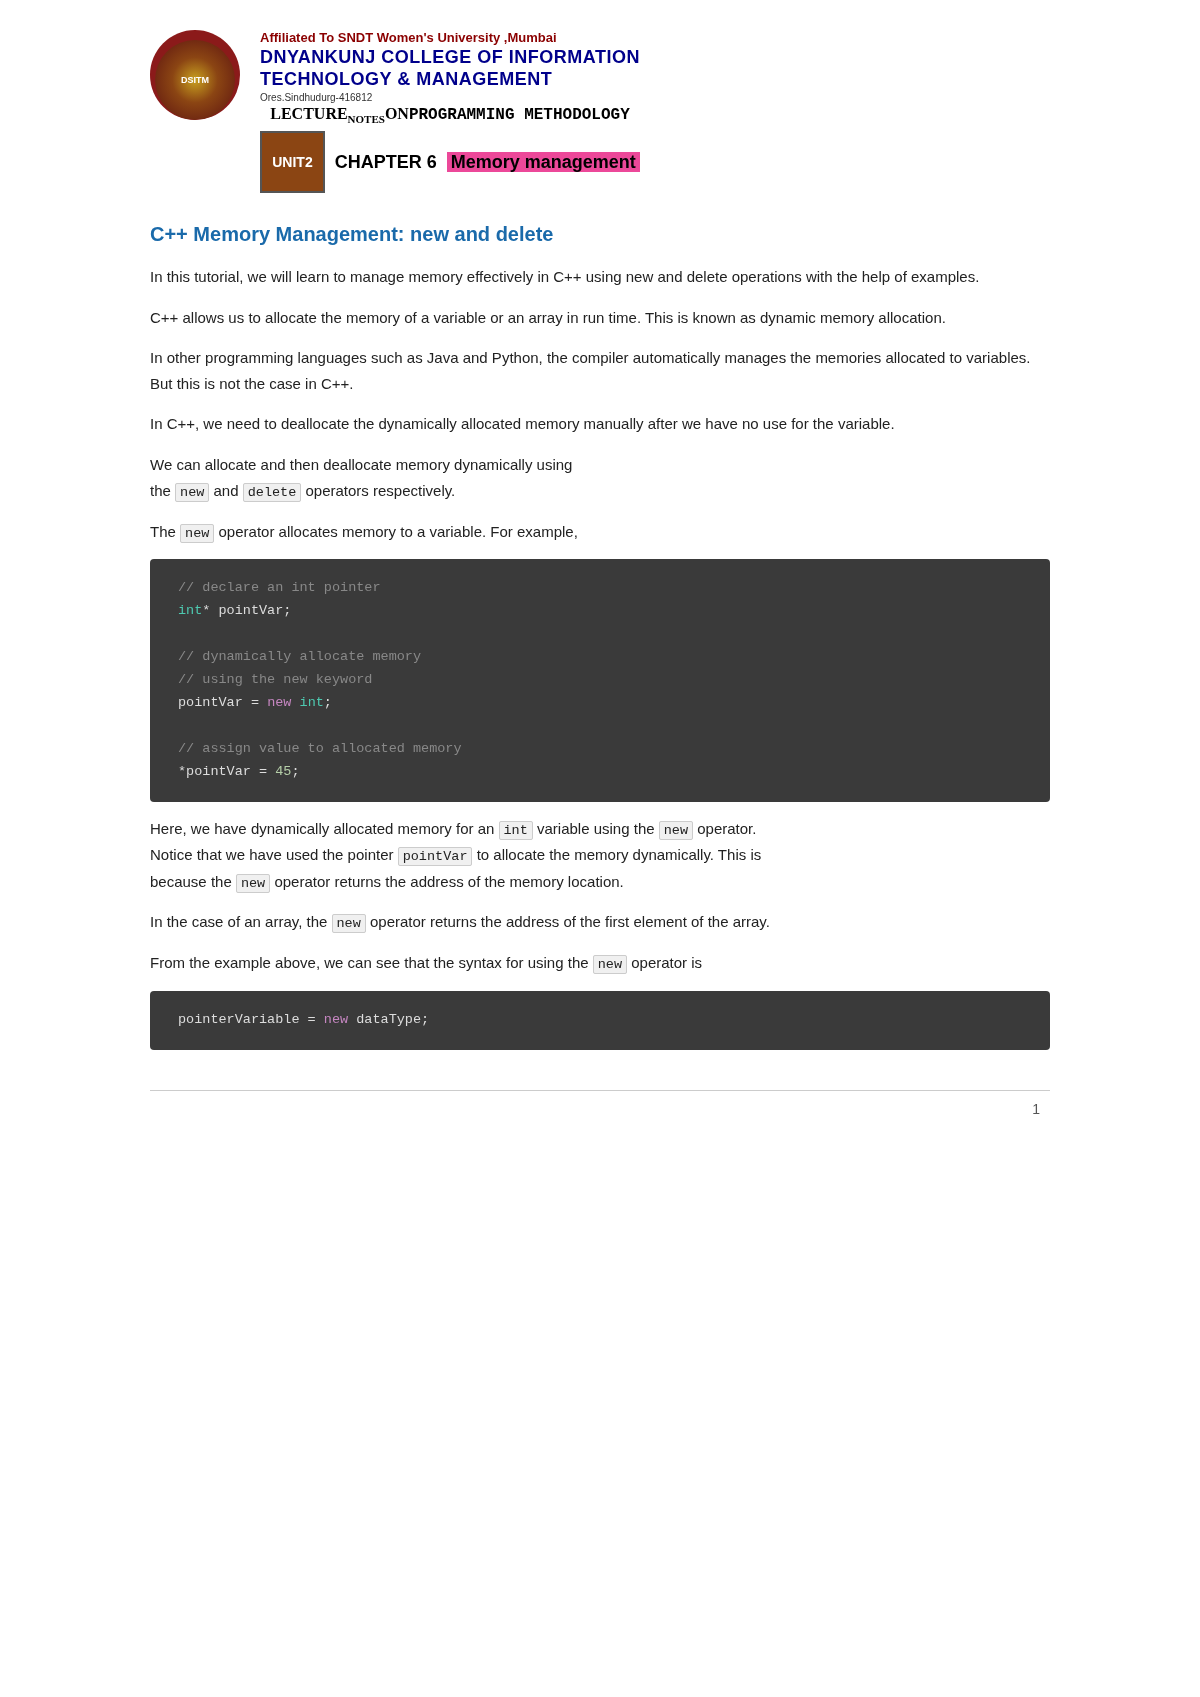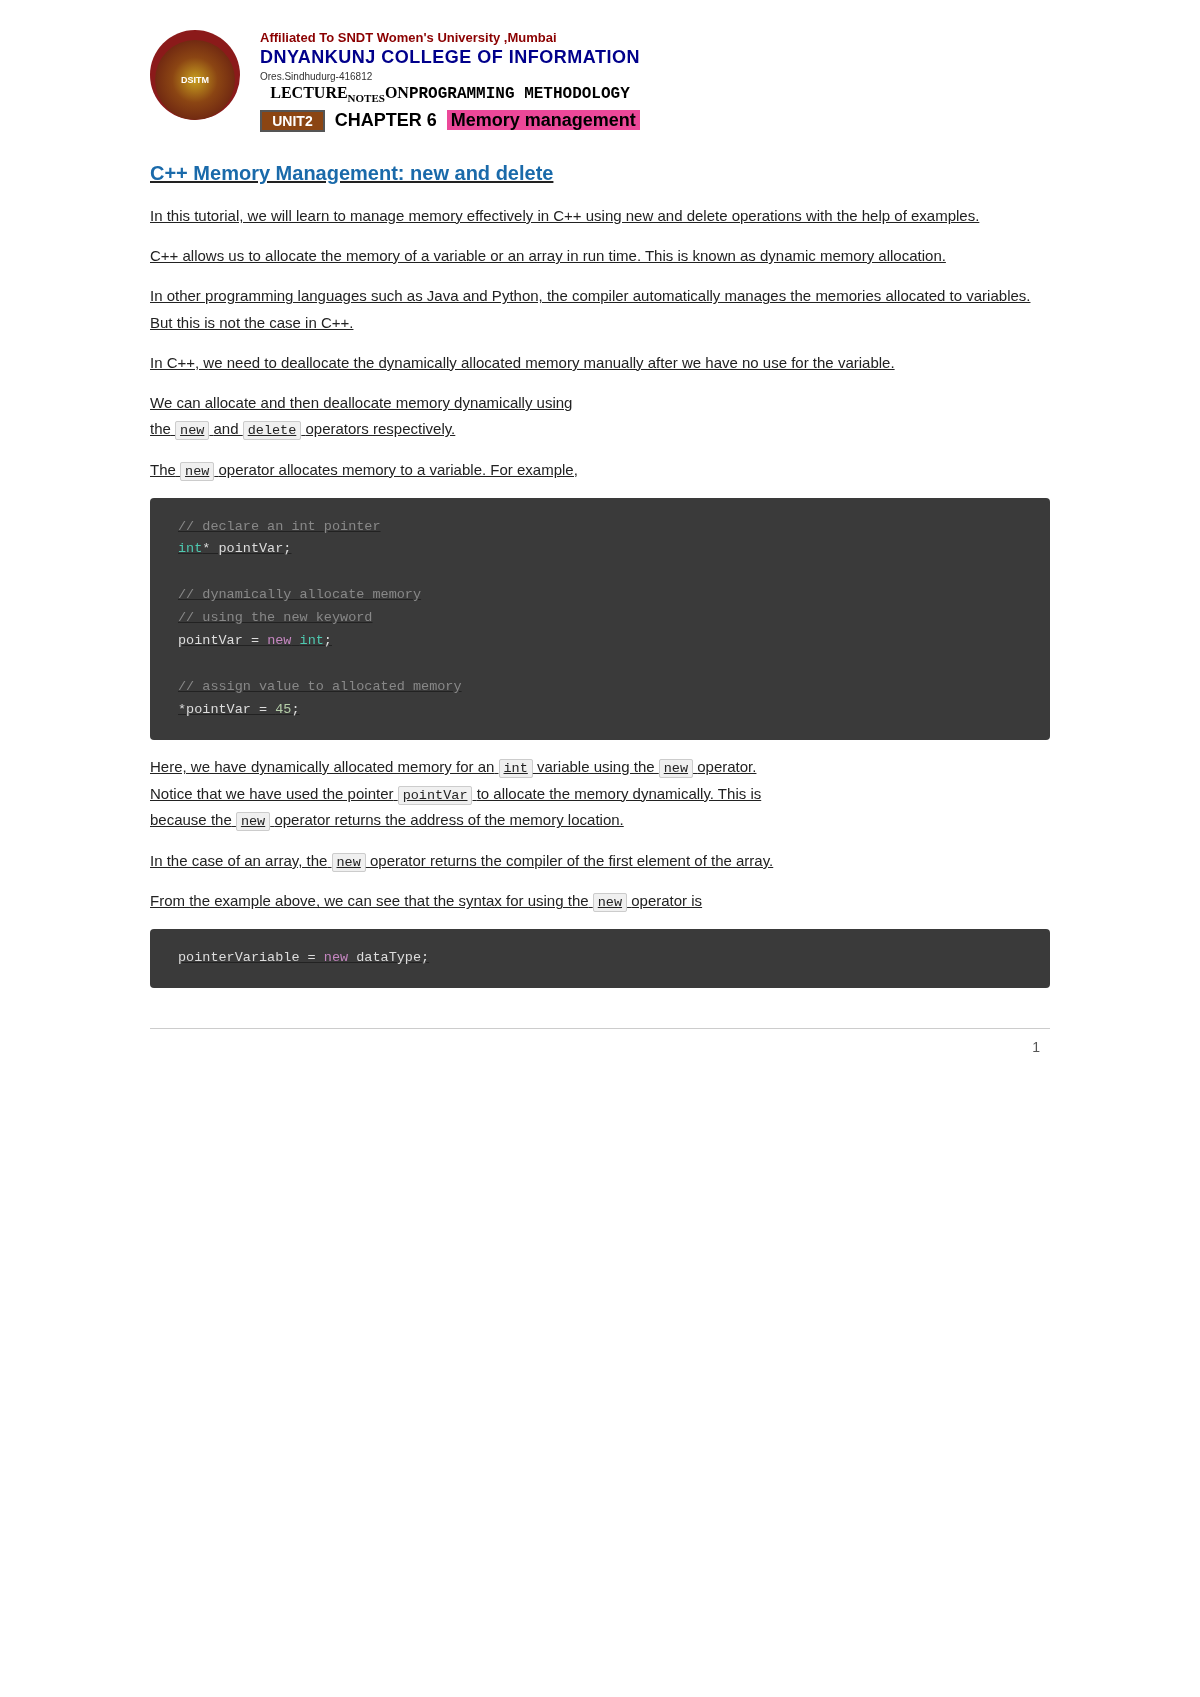--- a/index.html
+++ b/index.html
@@ -91,40 +91,39 @@
       display: flex;
       align-items: center;
       margin-top: 6px;
       justify-content: center;
     }
     .unit-badge {
       background: #8B4513;
       color: #fff;
       font-size: 14px;
       font-weight: bold;
-      padding: 1px 10px;
+      padding: 21px 10px;
       margin-right: 10px;
       border: 2px solid #555;
     }
     .chapter-label {
       font-size: 18px;
       font-weight: bold;
       color: #000;
     }
     .chapter-highlight {
       background: #ec4899;
       color: #000;
       font-weight: bold;
       padding: 0 4px;
     }
 
     
     .content {
       margin-top: 18px;
-      text-decoration: underline;
     }
 
     .section-title {
       font-size: 20px;
       font-weight: bold;
       color: #1a6aaa;
       margin-bottom: 18px;
       margin-top: 30px;
     }
 
@@ -180,20 +179,21 @@
 
   <div class="header">
     <div class="logo-box">
       <div class="logo-inner">
         <span class="logo-text">DSITM</span>
       </div>
     </div>
     <div class="header-text">
       <div class="header-affiliation">Affiliated To SNDT Women's University ,Mumbai</div>
       <div class="header-college">DNYANKUNJ COLLEGE OF INFORMATION</div>
+      <div class="header-college">TECHNOLOGY &amp; MANAGEMENT</div>
       <div class="header-address">Ores.Sindhudurg-416812</div>
       <div class="header-lecturenotes">
         <span style="font-family: serif; font-weight: bold;">LECTURE</span><span style="font-family: serif; font-weight: bold; font-size:11px; vertical-align:sub;">NOTES</span><span style="font-family: serif; font-weight: bold;">ON</span><span style="font-family: 'Courier New', monospace; font-weight: bold;">PROGRAMMING METHODOLOGY</span>
       </div>
       <div class="header-unit-row">
         <span class="unit-badge">UNIT2</span>
         <span class="chapter-label">
           <span>CHAPTER 6</span>
           &nbsp;<span class="chapter-highlight">Memory management</span>
         </span>
@@ -251,21 +251,21 @@
       <code>pointVar</code>
       <span>to allocate the memory dynamically. This is</span><br>
       <span>because the</span>
       <code>new</code>
       <span>operator returns the address of the memory location.</span>
     </p>
 
     <p class="para">
       <span>In the case of an array, the</span>
       <code>new</code>
-      <span> operator returns the compiler of the first element of the array.</span>
+      <span> operator returns the address of the first element of the array.</span>
     </p>
 
     <p class="para">
       <span>From the example above, we can see that the syntax for using the</span>
       <code>new</code>
       <span> operator is</span>
     </p>
 
     <div class="code-block">
       <span>pointerVariable = <span class="keyword-new">new</span> dataType;</span>

